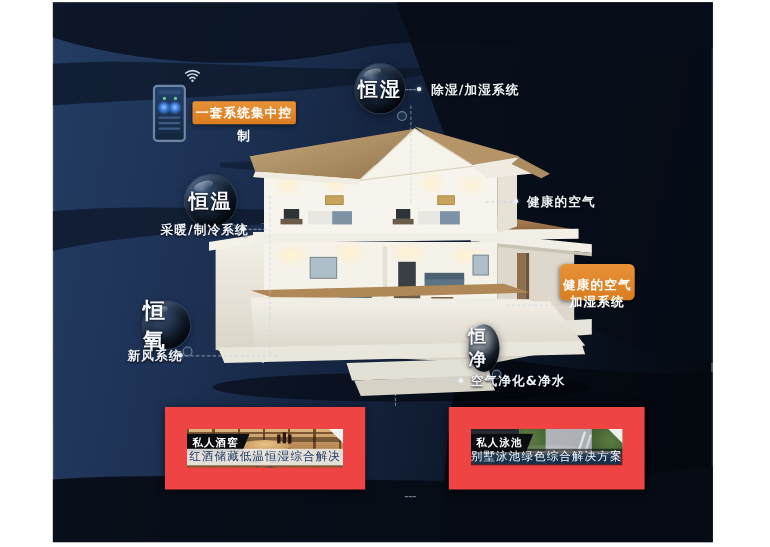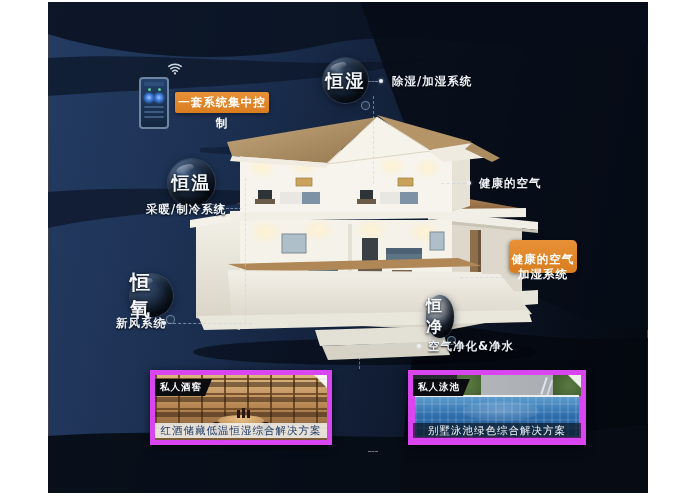--- a/index.html
+++ b/index.html
@@ -63,21 +63,21 @@
   .dash-h{position:absolute;height:0;border-top:1px dashed rgba(195,210,225,.55);}
   .dash-v{position:absolute;width:0;border-left:1px dashed rgba(195,210,225,.5);}
   #dash-h0{left:368px;top:81px;width:10px;} #dash-h1{left:441px;top:183px;width:25px;}
   #dash-h2{left:226px;top:208px;width:16px;} #dash-h3{left:168px;top:323px;width:84px;}
   #dash-h4{left:352px;top:346px;width:63px;} #dash-h5{left:460px;top:277px;width:84px;}
   #dash-h6{left:368px;top:451px;width:10px;}
   #dash-v0{left:373px;top:96px;height:88px;} #dash-v1{left:245px;top:178px;height:144px;}
   #dash-v2{left:359px;top:348px;height:21px;}
 
   
-  .photo{position:absolute;background:#d946ef;padding:5px;box-sizing:border-box;box-shadow:0 2px 8px rgba(0,0,0,.6);}
+  .photo{position:absolute;background:#ef4444;padding:20px;box-sizing:border-box;box-shadow:0 2px 8px rgba(0,0,0,.6);}
   #photo-wine{left:150px;top:370px;width:182px;height:75px;}
   #photo-pool{left:378px;top:370px;width:178px;height:75px;margin-left:30px;}
   .photo .art{position:relative;width:100%;height:100%;overflow:hidden;}
   .tag{position:absolute;left:0;top:4px;background:#0b0c10;color:#fff;font-size:9.5px;font-weight:bold;
     letter-spacing:1px;padding:2px 10px 2px 5px;clip-path:polygon(0 0,100% 0,calc(100% - 7px) 100%,0 100%);z-index:3;}
   .corner-fold{position:absolute;right:0;top:0;width:0;height:0;border-left:13px solid transparent;border-top:13px solid #ffffff;z-index:3;opacity:.9;}
   .caption{position:absolute;left:0;right:0;bottom:2px;height:15px;line-height:15px;text-align:center;
     font-size:10.5px;font-weight:normal;letter-spacing:1px;z-index:3;}
   #photo-wine .caption{background:rgba(246,246,243,.85);color:#1e3a66;}
   #photo-pool .caption{background:rgba(8,10,15,.6);color:#f2f5f9;text-align:center;}

